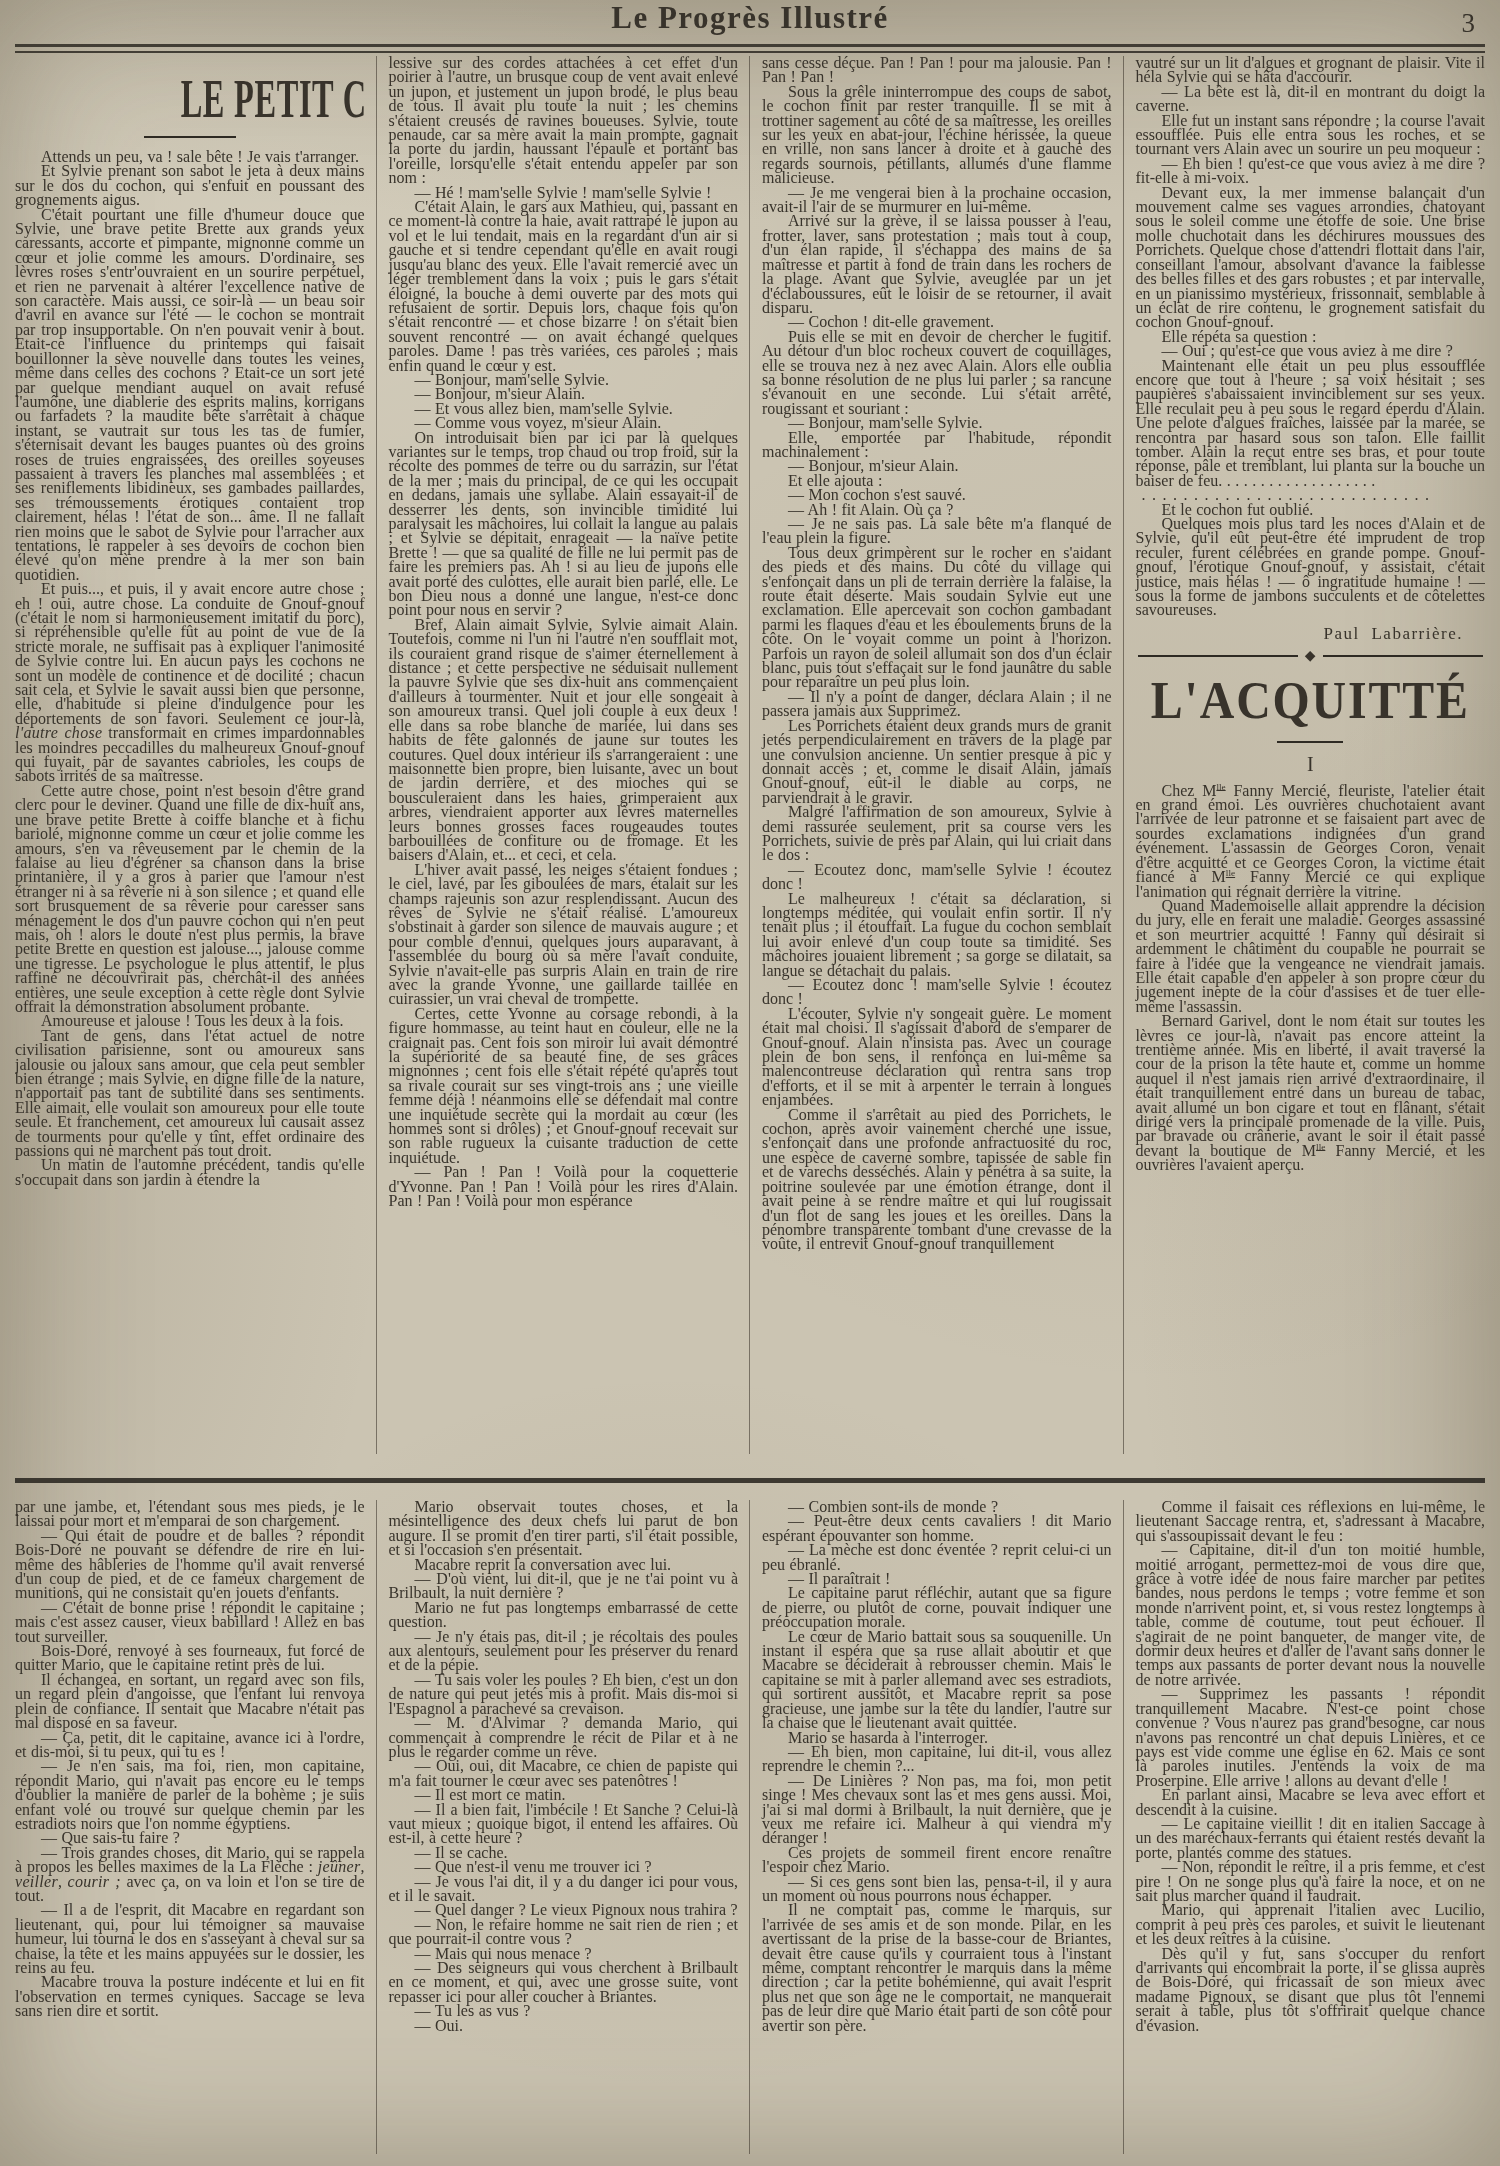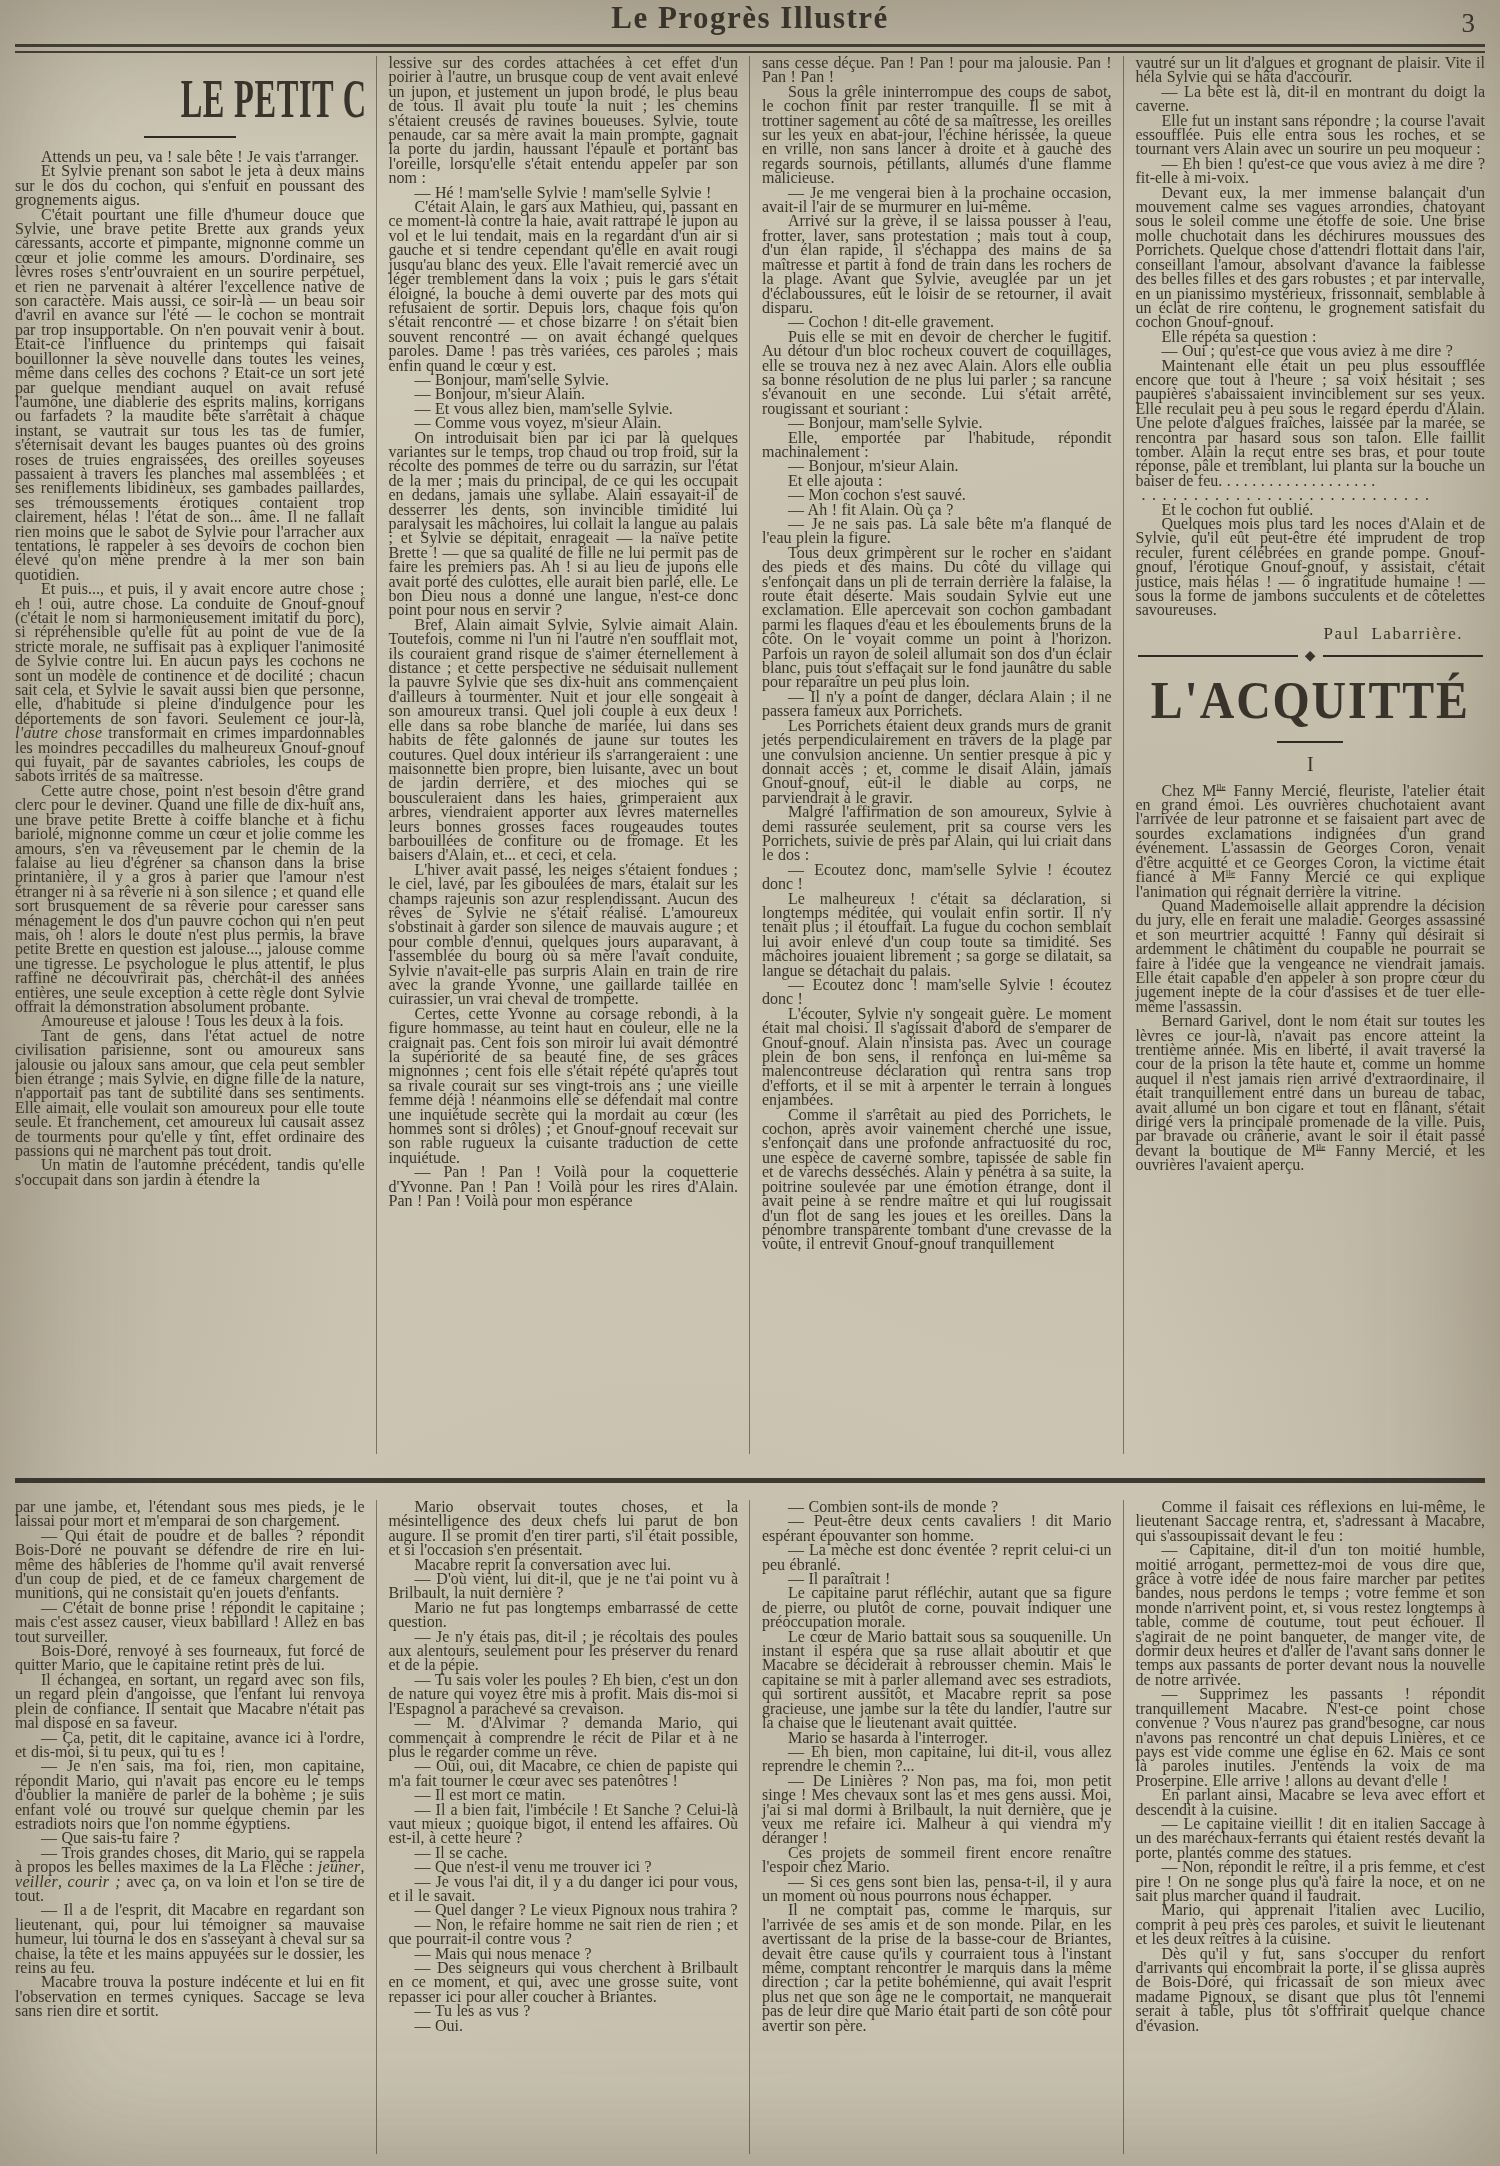--- a/index.html
+++ b/index.html
@@ -95,21 +95,21 @@
         <p>— Cochon ! dit-elle gravement.</p>
         <p>Puis elle se mit en devoir de chercher le fugitif. Au détour d'un bloc rocheux couvert de coquillages, elle se trouva nez à nez avec Alain. Alors elle oublia sa bonne résolution de ne plus lui parler ; sa rancune s'évanouit en une seconde. Lui s'était arrêté, rougissant et souriant :</p>
         <p>— Bonjour, mam'selle Sylvie.</p>
         <p>Elle, emportée par l'habitude, répondit machinalement :</p>
         <p>— Bonjour, m'sieur Alain.</p>
         <p>Et elle ajouta :</p>
         <p>— Mon cochon s'est sauvé.</p>
         <p>— Ah ! fit Alain. Où ça ?</p>
         <p>— Je ne sais pas. La sale bête m'a flanqué de l'eau plein la figure.</p>
         <p>Tous deux grimpèrent sur le rocher en s'aidant des pieds et des mains. Du côté du village qui s'enfonçait dans un pli de terrain derrière la falaise, la route était déserte. Mais soudain Sylvie eut une exclamation. Elle apercevait son cochon gambadant parmi les flaques d'eau et les éboulements bruns de la côte. On le voyait comme un point à l'horizon. Parfois un rayon de soleil allumait son dos d'un éclair blanc, puis tout s'effaçait sur le fond jaunâtre du sable pour reparaître un peu plus loin.</p>
-        <p>— Il n'y a point de danger, déclara Alain ; il ne passera fameux aux Porrichets.</p>
+        <p>— Il n'y a point de danger, déclara Alain ; il ne passera jamais aux Supprimez.</p>
         <p>Les Porrichets étaient deux grands murs de granit jetés perpendiculairement en travers de la plage par une convulsion ancienne. Un sentier presque à pic y donnait accès ; et, comme le disait Alain, jamais Gnouf-gnouf, eût-il le diable au corps, ne parviendrait à le gravir.</p>
         <p>Malgré l'affirmation de son amoureux, Sylvie à demi rassurée seulement, prit sa course vers les Porrichets, suivie de près par Alain, qui lui criait dans le dos :</p>
         <p>— Ecoutez donc, mam'selle Sylvie ! écoutez donc !</p>
         <p>Le malheureux ! c'était sa déclaration, si longtemps méditée, qui voulait enfin sortir. Il n'y tenait plus ; il étouffait. La fugue du cochon semblait lui avoir enlevé d'un coup toute sa timidité. Ses mâchoires jouaient librement ; sa gorge se dilatait, sa langue se détachait du palais.</p>
         <p>— Ecoutez donc ! mam'selle Sylvie ! écoutez donc !</p>
         <p>L'écouter, Sylvie n'y songeait guère. Le moment était mal choisi. Il s'agissait d'abord de s'emparer de Gnouf-gnouf. Alain n'insista pas. Avec un courage plein de bon sens, il renfonça en lui-même sa malencontreuse déclaration qui rentra sans trop d'efforts, et il se mit à arpenter le terrain à longues enjambées.</p>
         <p>Comme il s'arrêtait au pied des Porrichets, le cochon, après avoir vainement cherché une issue, s'enfonçait dans une profonde anfractuosité du roc, une espèce de caverne sombre, tapissée de sable fin et de varechs desséchés. Alain y pénétra à sa suite, la poitrine soulevée par une émotion étrange, dont il avait peine à se rendre maître et qui lui rougissait d'un flot de sang les joues et les oreilles. Dans la pénombre transparente tombant d'une crevasse de la voûte, il entrevit Gnouf-gnouf tranquillement</p>
       </div>
       <div class="col">
         <p class="cont">vautré sur un lit d'algues et grognant de plaisir. Vite il héla Sylvie qui se hâta d'accourir.</p>
@@ -152,21 +152,21 @@
         <p>— Trois grandes choses, dit Mario, qui se rappela à propos les belles maximes de la La Flèche : <i>jeûner</i>, <i>veiller</i>, <i>courir ;</i> avec ça, on va loin et l'on se tire de tout.</p>
         <p>— Il a de l'esprit, dit Macabre en regardant son lieutenant, qui, pour lui témoigner sa mauvaise humeur, lui tourna le dos en s'asseyant à cheval sur sa chaise, la tête et les mains appuyées sur le dossier, les reins au feu.</p>
         <p>Macabre trouva la posture indécente et lui en fit l'observation en termes cyniques. Saccage se leva sans rien dire et sortit.</p>
       </div>
       <div class="col">
         <p>Mario observait toutes choses, et la mésintelligence des deux chefs lui parut de bon augure. Il se promit d'en tirer parti, s'il était possible, et si l'occasion s'en présentait.</p>
         <p>Macabre reprit la conversation avec lui.</p>
         <p>— D'où vient, lui dit-il, que je ne t'ai point vu à Brilbault, la nuit dernière ?</p>
         <p>Mario ne fut pas longtemps embarrassé de cette question.</p>
         <p>— Je n'y étais pas, dit-il ; je récoltais des poules aux alentours, seulement pour les préserver du renard et de la pépie.</p>
-        <p>— Tu sais voler les poules ? Eh bien, c'est un don de nature qui voyez être mis à profit. Mais dis-moi si l'Espagnol a parachevé sa crevaison.</p>
+        <p>— Tu sais voler les poules ? Eh bien, c'est un don de nature qui peut jetés mis à profit. Mais dis-moi si l'Espagnol a parachevé sa crevaison.</p>
         <p>— M. d'Alvimar ? demanda Mario, qui commençait à comprendre le récit de Pilar et à ne plus le regarder comme un rêve.</p>
         <p>— Oui, oui, dit Macabre, ce chien de papiste qui m'a fait tourner le cœur avec ses patenôtres !</p>
         <p>— Il est mort ce matin.</p>
         <p>— Il a bien fait, l'imbécile ! Et Sanche ? Celui-là vaut mieux ; quoique bigot, il entend les affaires. Où est-il, à cette heure ?</p>
         <p>— Il se cache.</p>
         <p>— Que n'est-il venu me trouver ici ?</p>
         <p>— Je vous l'ai dit, il y a du danger ici pour vous, et il le savait.</p>
         <p>— Quel danger ? Le vieux Pignoux nous trahira ?</p>
         <p>— Non, le refaire homme ne sait rien de rien ; et que pourrait-il contre vous ?</p>
         <p>— Mais qui nous menace ?</p>

